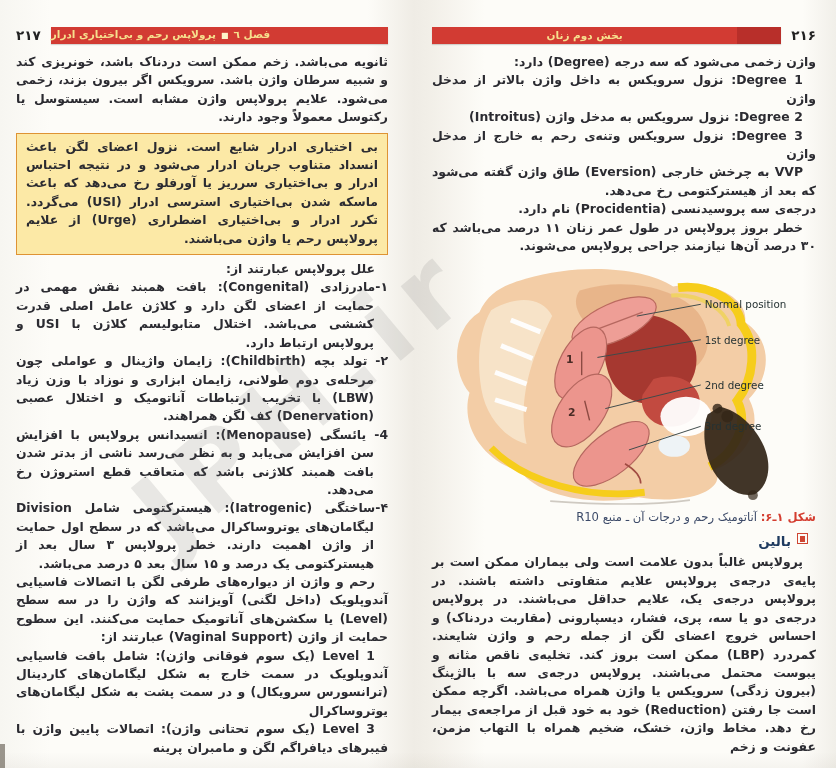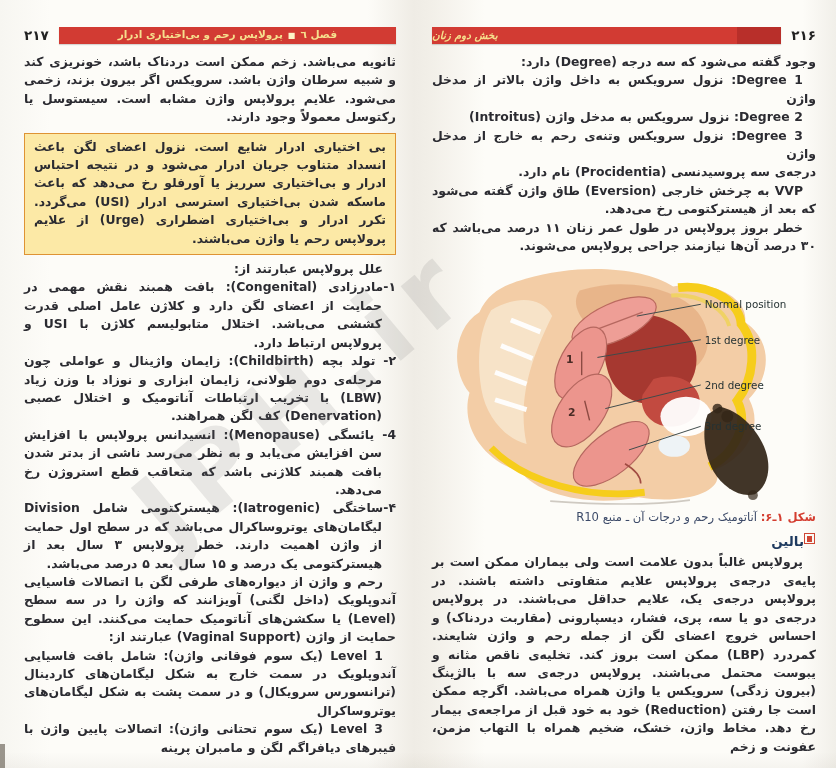--- a/index.html
+++ b/index.html
@@ -10,54 +10,54 @@
     color:#2b2b31;
   }
   .spread-bg{position:absolute;inset:0;
     background:linear-gradient(90deg,#f7f6f1 0%,#fdfcf8 6%,#fdfcf8 44%,#efece5 49.5%,#f2efe8 51.5%,#fdfcf8 58%,#fdfcf8 96%,#f1efe9 100%);}
   .corner-mark{position:absolute;left:0;top:744px;width:5px;height:24px;background:#9a958c;}
   .edge-bottom{position:absolute;left:0;top:752px;width:836px;height:16px;
     background:linear-gradient(180deg,rgba(0,0,0,0) 0%,rgba(120,110,95,0.06) 100%);}
 
   
   .page{position:absolute;top:26px;}
-  .page-left{left:24px;width:372px;}
+  .page-left{left:16px;width:372px;}
   .page-right{left:432px;width:384px;}
 
   
   .hdr-row{display:flex;align-items:center;height:18px;margin-bottom:9px;direction:ltr;}
   .pagenum{font-size:13.5px;font-weight:bold;color:#222;letter-spacing:1px;flex:0 0 auto;}
   .page-left .pagenum{margin-right:10px;}
   .page-right .pagenum{margin-left:10px;}
   .hdr-bar{flex:1;height:17px;background:#d23b33;display:flex;align-items:center;
-    justify-content:center;box-shadow:0 1px 1px rgba(0,0,0,0.15);}
+    justify-content:flex-start;box-shadow:0 1px 1px rgba(0,0,0,0.15);}
   .hdr-bar .bar-text{color:#f6df8d;font-size:10.5px;font-weight:bold;line-height:17px;direction:rtl;white-space:nowrap;}
   .hdr-bar .bar-sep{color:#fdf4c8;font-size:8px;margin:0 5px;}
   .bar-endblock{width:44px;height:17px;background:#b82f2a;flex:0 0 auto;}
   .page-right .hdr-bar{justify-content:flex-start;padding-right:0;}
-  .page-right .hdr-bar .bar-text{flex:1;text-align:left;font-style:italic;}
+  .page-right .hdr-bar .bar-text{flex:1;text-align:center;}
 
   
   .para{direction:rtl;text-align:justify;font-size:12.4px;line-height:18.4px;margin:0;
     word-spacing:0.5px;font-weight:bold;}
   .ind{text-indent:13px;}
   .hang{padding-right:14px;text-indent:-14px;}
   .highlight-box{direction:rtl;background:#fce9a6;border:1px solid #de9334;
     padding:4px 9px 6px 9px;margin:6px 0 5px 0;}
   .highlight-box .para{font-size:12.4px;}
 
   
   .figure-wrap{position:relative;height:246px;margin:6px 0 0 0;}
   .figure-wrap svg{width:100%;height:100%;display:block;}
   .fig-caption{direction:rtl;text-align:right;font-size:11.6px;margin-top:3px;color:#3b4а66;}
   .cap-num{color:#d43d30;font-weight:bold;}
   .cap-text{color:#3c4a68;}
 
   
-  .sect-head{direction:rtl;display:flex;margin:9px 1px 4px 0;}
+  .sect-head{direction:rtl;display:flex;gap:6px;margin:9px 8px 4px 0;}
   .sect-bullet{width:9px;height:9px;border:1.6px solid #cf4633;position:relative;flex:0 0 auto;}
   .sect-bullet::after{content:"";position:absolute;inset:1.6px;background:#cf4633;}
   .sect-title{font-size:13.5px;font-weight:bold;color:#1e3a5f;}
 
   
   .watermark{position:absolute;left:110px;top:478px;z-index:6;pointer-events:none;
     font-size:104px;font-weight:bold;letter-spacing:12px;
     color:rgba(115,115,115,0.15);
     transform:rotate(-40deg);transform-origin:0 0;white-space:nowrap;}
 </style>
@@ -92,26 +92,26 @@
 
 <div class="page page-right">
   <div class="hdr-row">
     <div class="hdr-bar">
       <span class="bar-text">بخش دوم زنان</span>
       <div class="bar-endblock"></div>
     </div>
     <span class="pagenum">۲۱۶</span>
   </div>
 
-  <p class="para">وجود گفته می‌شود که سه درجه (Degree) دارد:</p>
+  <p class="para">واژن زخمی می‌شود که سه درجه (Degree) دارد:</p>
   <p class="para ind">Degree 1: نزول سرویکس به داخل واژن بالاتر از مدخل واژن</p>
   <p class="para ind">Degree 2: نزول سرویکس به مدخل واژن (Introitus)</p>
   <p class="para ind">Degree 3: نزول سرویکس وتنه‌ی رحم به خارج از مدخل واژن</p>
+  <p class="para ind">VVP به چرخش خارجی (Eversion) طاق واژن گفته می‌شود که بعد از هیسترکتومی رخ می‌دهد.</p>
   <p class="para">درجه‌ی سه پروسیدنسی (Procidentia) نام دارد.</p>
-  <p class="para ind">VVP به چرخش خارجی (Eversion) طاق واژن گفته می‌شود که بعد از هیسترکتومی رخ می‌دهد.</p>
   <p class="para ind">خطر بروز پرولاپس در طول عمر زنان ۱۱ درصد می‌باشد که ۳۰ درصد آن‌ها نیازمند جراحی پرولاپس می‌شوند.</p>
 
   <div class="figure-wrap">
     <svg viewBox="0 0 390 250" aria-hidden="true">
 
       <path fill="#f3cda6" d="M95,18 C150,2 215,6 245,26 C285,18 322,38 318,62 C347,82 344,118 322,140 C338,170 318,200 288,212 C300,234 256,248 210,240 C160,250 108,238 90,214 C54,204 28,170 38,134 C18,110 22,68 48,52 C58,30 75,24 95,18 Z"></path>
 
       <path fill="#e7b287" opacity="0.9" d="M150,30 C200,14 252,30 270,52 C287,75 282,100 262,112 C240,96 200,80 175,84 C150,60 140,44 150,30 Z"></path>
 
       <path fill="#f7e3c8" d="M60,50 C85,35 112,36 122,56 C102,96 86,140 96,186 C76,181 55,160 50,130 C45,100 48,70 60,50 Z"></path>

